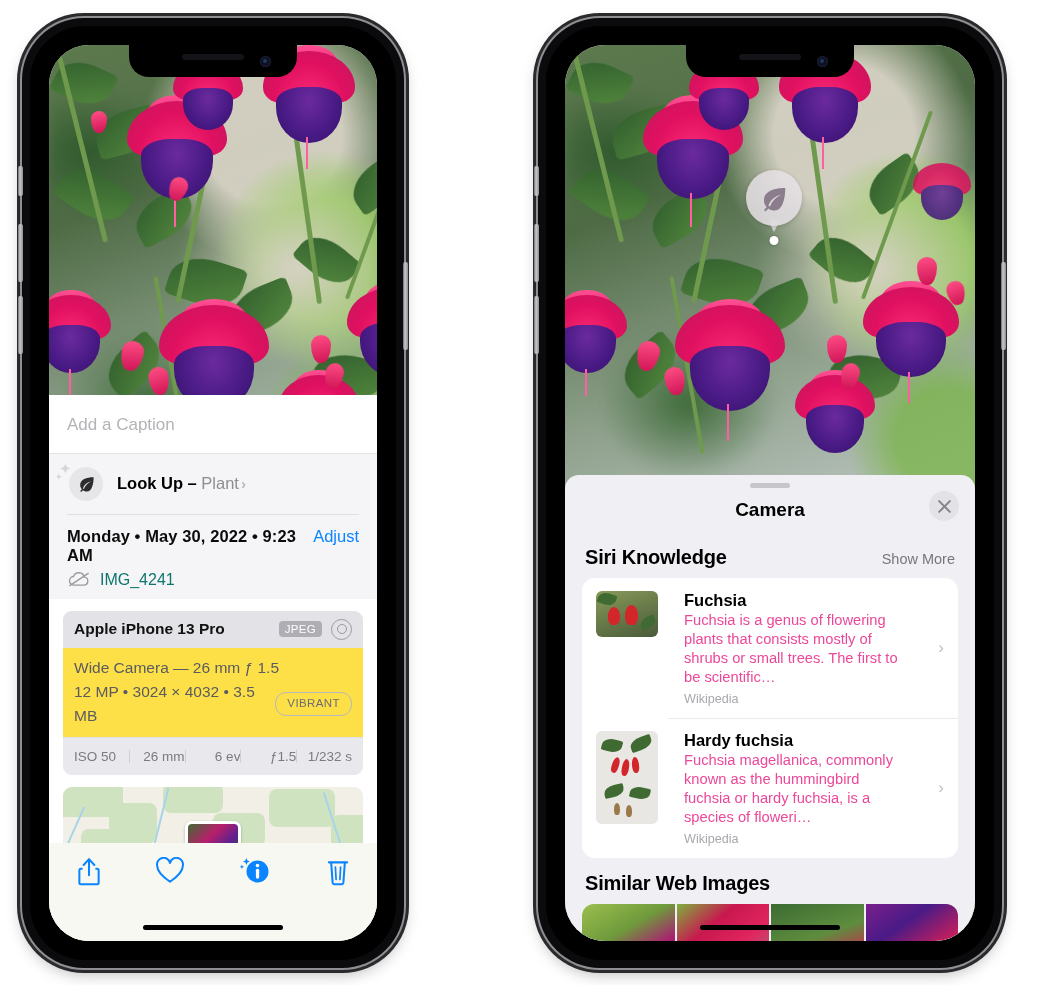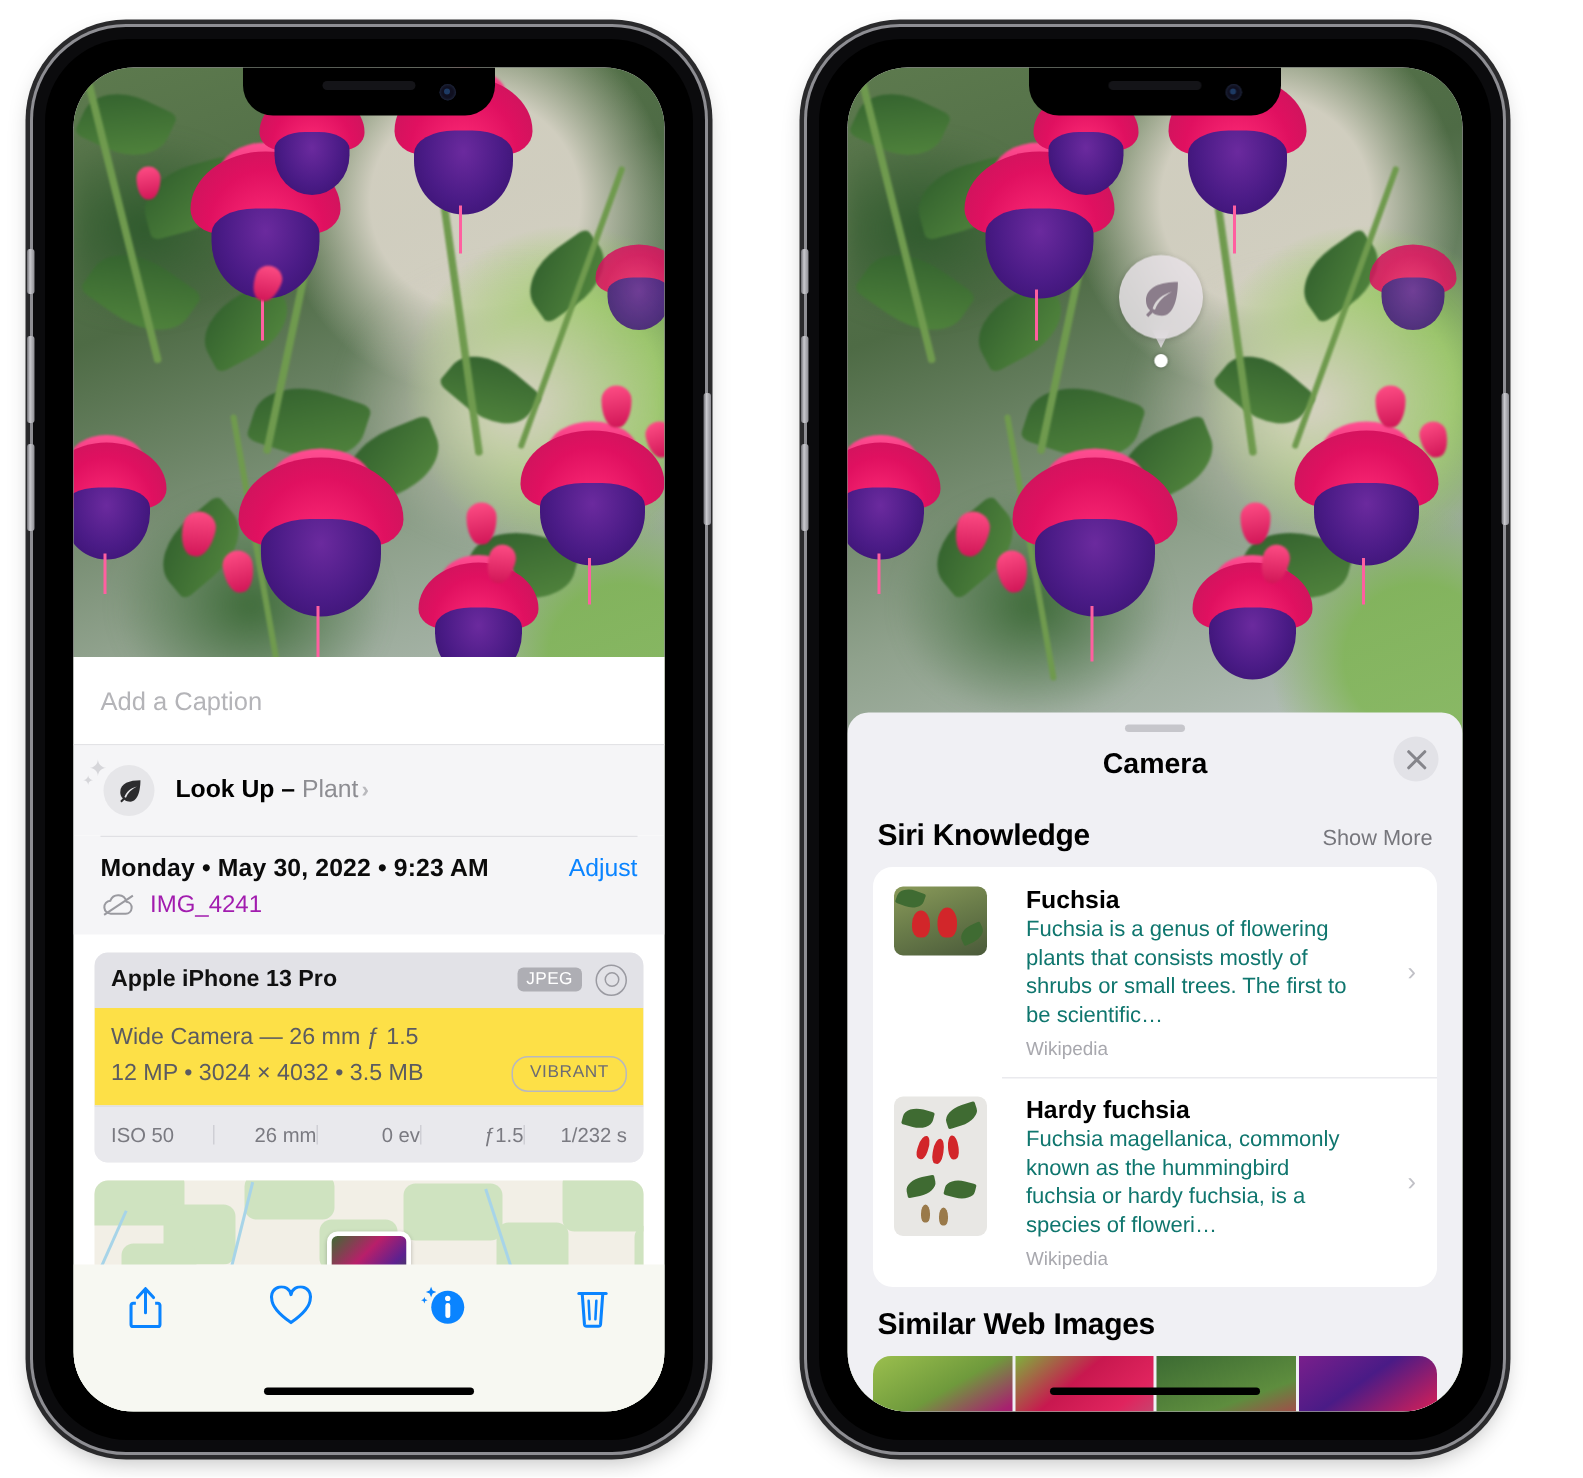--- a/index.html
+++ b/index.html
@@ -2,21 +2,21 @@
 <html><head>
 <meta charset="utf-8">
 <style>
   html,body{margin:0;padding:0;background:#ffffff;}
   body{width:1055px;height:985px;overflow:hidden;font-family:"Liberation Sans",sans-serif;-webkit-font-smoothing:antialiased;}
   .stage{position:relative;width:1055px;height:985px;}
 
   
   .phone{position:absolute;border-radius:62px;background:#0b0b0d;
          box-shadow:0 0 0 2px #8e8e93, 0 0 0 5px #2a2a2c, 0 6px 16px rgba(0,0,0,.28);}
-  .phone.left{left:22px;top:18px;width:448px;height:950px;text-decoration:underline;}
+  .phone.left{left:22px;top:18px;width:382px;height:950px;text-decoration:underline;}
   .phone.right{left:538px;top:18px;width:464px;height:950px;}
   .bezel{position:absolute;left:8px;top:8px;right:8px;bottom:8px;border-radius:55px;background:#000;}
   .screen{position:absolute;left:19px;top:19px;right:19px;bottom:19px;border-radius:40px;overflow:hidden;background:#fff;}
 
   .btn-side{position:absolute;background:linear-gradient(90deg,#6d6d72,#c9c9ce 40%,#8d8d93);border-radius:2px;}
   .btn-left{left:-4px;width:5px;}
   .btn-right{right:-4px;width:5px;}
 
   .notch{position:absolute;left:50%;transform:translateX(-50%);top:0;width:168px;height:32px;background:#000;border-radius:0 0 20px 20px;z-index:40;}
   .notch .speaker{position:absolute;left:50%;transform:translateX(-50%);top:9px;width:62px;height:6px;border-radius:3px;background:#141418;}
@@ -74,21 +74,21 @@
   .sp2{left:-14px;top:5px;font-size:9px;}
   .lookup-text{font-size:16.5px;color:#000;font-weight:700;}
   .lookup-text .sub{color:#8d8d92;font-weight:400;}
   .lookup-chev{color:#b9b9bd;font-size:15px;margin-left:2px;}
   .meta-block{background:#f5f5f7;padding:0 18px 10px 18px;}
   .divider{height:1px;background:#e0e0e4;margin:0 0 12px 0;}
   .date-row{display:flex;align-items:baseline;justify-content:space-between;}
   .date-text{font-size:16.5px;font-weight:700;color:#0b0b0b;letter-spacing:.1px;}
   .adjust{font-size:16.5px;color:#0a84ff;}
   .file-row{display:flex;align-items:center;gap:9px;margin-top:6px;}
-  .file-name{font-size:16px;color:#a21caf;}
+  .file-name{font-size:16px;color:#0f766e;}
 
   .camcard{margin:12px 14px 0 14px;border-radius:9px;overflow:hidden;background:#e9e9ed;font-size:15px;}
   .camcard .hdr{display:flex;align-items:center;justify-content:space-between;padding:8px 11px;background:#e2e2e7;}
   .camcard .hdr .name{font-weight:700;color:#111;font-size:15.5px;}
   .hdr-right{display:flex;align-items:center;gap:9px;}
   .jpeg{background:#aeaeb4;color:#fff;border-radius:4px;font-size:11.5px;padding:2px 6px;letter-spacing:.3px;font-weight:500;}
   .lensicon{width:19px;height:19px;border-radius:50%;border:1.6px solid #9a9aa1;display:flex;align-items:center;justify-content:center;}
   .lensicon i{display:block;width:8px;height:8px;border-radius:50%;border:1.6px solid #9a9aa1;}
   .camcard .body{padding:8px 11px 9px 11px;background:#fde047;}
   .camline{color:#5b5b61;font-size:15.5px;line-height:1.55;}
@@ -123,21 +123,21 @@
   .kcard{margin:0 17px;background:#fff;border-radius:13px;overflow:hidden;}
   .krow{display:flex;gap:26px;padding:13px 14px 12px 14px;align-items:flex-start;position:relative;}
   .krow + .krow:before{content:"";position:absolute;left:86px;right:0;top:0;height:1px;background:#eaeaee;}
   .kthumb{flex:0 0 auto;border-radius:6px;overflow:hidden;position:relative;}
   .kthumb.t1{width:62px;height:46px;background:linear-gradient(160deg,#8a9a5a,#6b7d4a 45%,#4a5a3a);}
   .kthumb.t2{width:62px;height:93px;background:#e8e7e4;}
   .kb{position:absolute;background:#d2262a;border-radius:50% 50% 40% 40%;}
   .kl{position:absolute;background:#3f6b32;border-radius:60% 10% 60% 10%;}
   .ktxt{flex:1;min-width:0;}
   .ktitle{font-size:16.5px;font-weight:700;color:#000;margin-bottom:1px;}
-  .kdesc{font-size:14.7px;color:#0f766e;line-height:1.29;}
+  .kdesc{font-size:14.7px;color:#ec4899;line-height:1.29;}
   .ksrc{font-size:12.6px;color:#a8a8ae;margin-top:5px;}
   .kchev{align-self:center;color:#c0c0c6;font-size:17px;padding-left:4px;flex:0 0 auto;}
   .simgrid{display:flex;gap:2px;margin:0 17px;border-radius:12px;overflow:hidden;height:90px;}
   .simgrid div{flex:1;}
 </style>
 </head>
 <body>
 
 <div class="stage">
 
@@ -271,21 +271,21 @@
               <div class="camline camline2">
                 <span>12 MP • 3024 × 4032 • 3.5 MB</span>
                 <span class="vibrant">VIBRANT</span>
               </div>
             </div>
             <div class="foot">
               <span>ISO 50</span>
               <span class="bar"></span>
               <span>26 mm</span>
               <span class="bar"></span>
-              <span>0 ev</span>
+              <span>6 ev</span>
               <span class="bar"></span>
               <span>ƒ1.5</span>
               <span class="bar"></span>
               <span>1/232 s</span>
             </div>
           </div>
 
           <div class="mapwrap">
             <div class="g" style="left:-10px;top:-6px;width:70px;height:36px;"></div>
             <div class="g" style="left:46px;top:16px;width:48px;height:40px;"></div>

